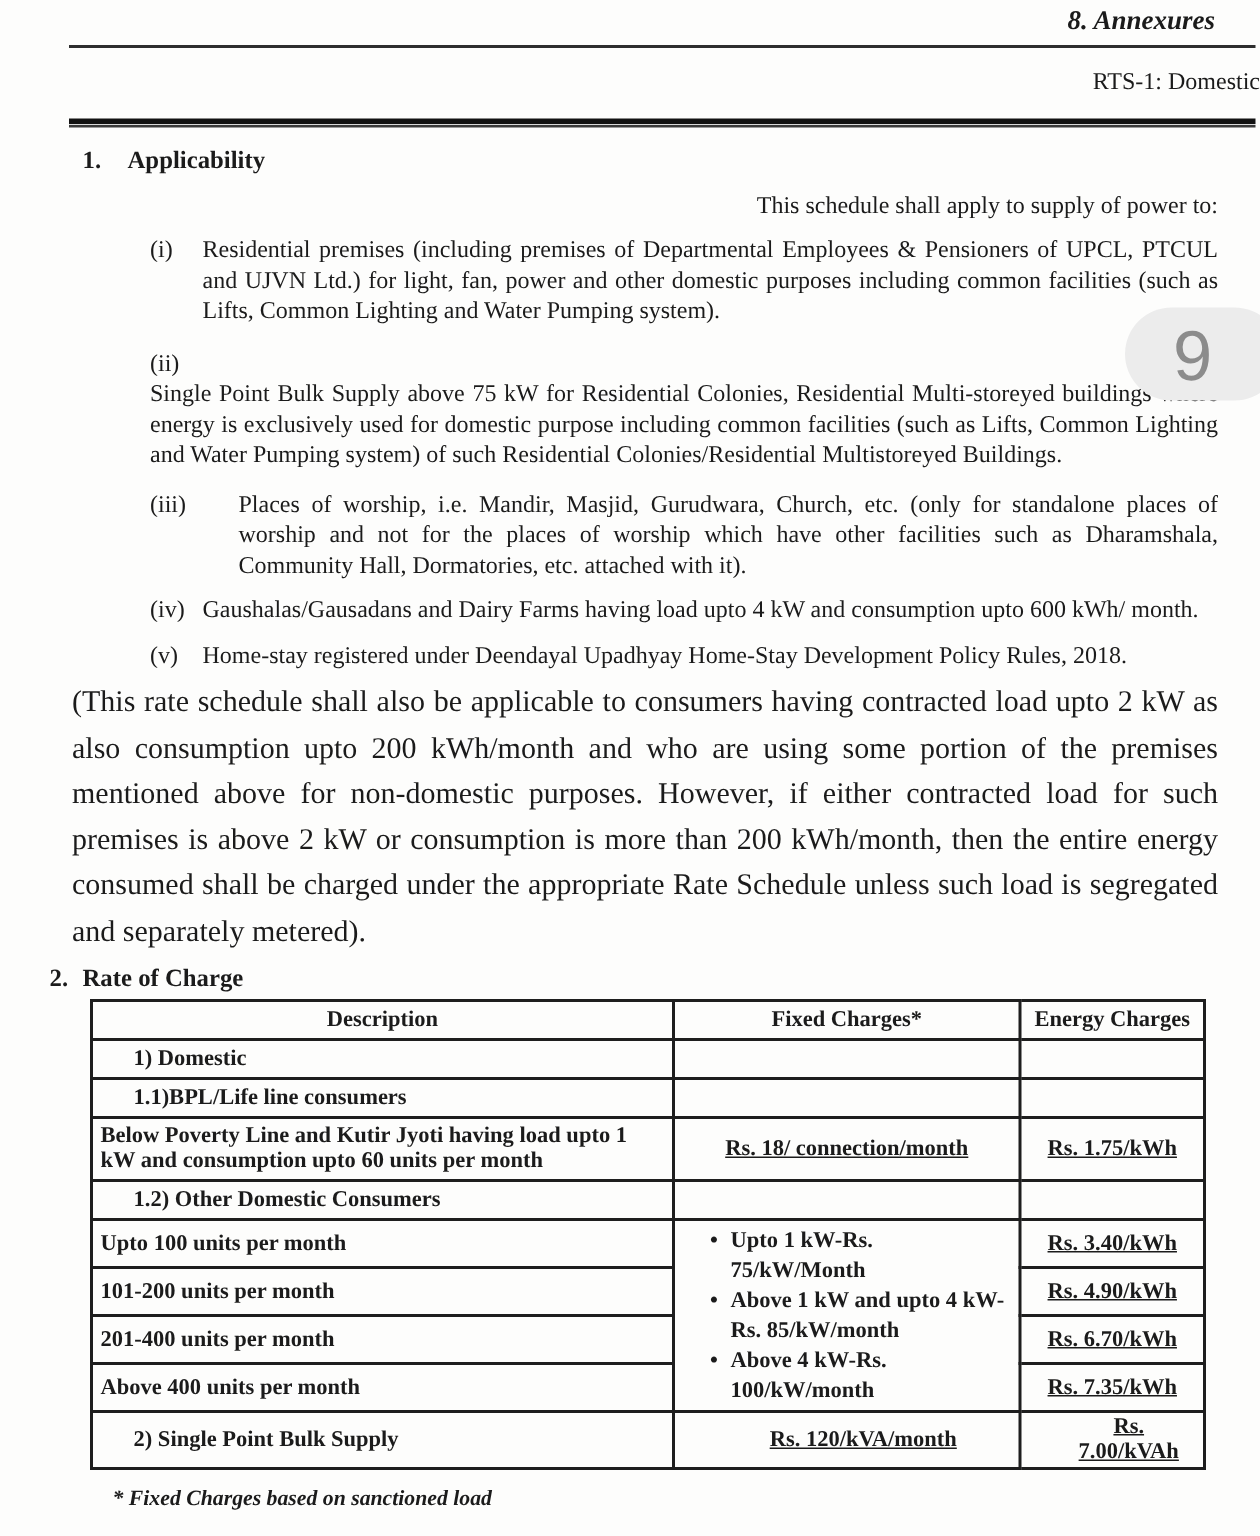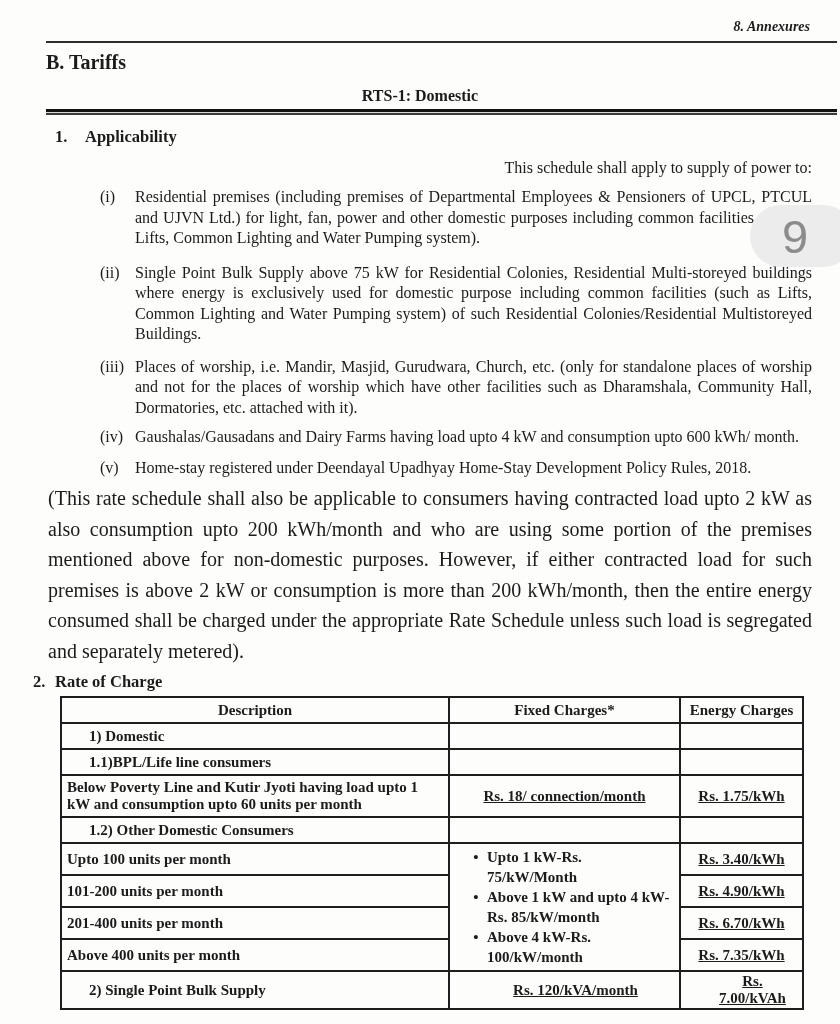--- a/index.html
+++ b/index.html
@@ -9,40 +9,39 @@
     background:#fdfdfc;
     overflow:hidden;
     font-family:"Liberation Serif","DejaVu Serif",serif;
     color:#1b1b1b;
     -webkit-font-smoothing:antialiased;
   }
   .annexures{
     text-align:right;
     padding:3px 30px 0 0;
     font-style:italic;
-    font-size:14px;
-    font-weight:bold;
-    margin-top:16px;
+    font-size:18px;
+    font-weight:bold;
   }
   .rule-thin{
     margin:6px 3px 0 46px;
     height:2px;
     background:#2e2e2e;
   }
   .title-b{
     margin:8px 0 0 46px;
     font-size:20px;
     font-weight:bold;
     line-height:22px;
   }
   .title-rts{
-    margin:14px 0 4px 0;
-    text-align:center;
+    margin:14px 0 15px 0;
+    text-align:right;
     font-size:16px;
-    font-weight:bold;
+    font-weight:normal;
     line-height:18px;
   }
   .rule-thick{
     margin:3px 3px 0 46px;
     height:6px;
     background:linear-gradient(to bottom,#121212 0 58%,#d9d9d9 58% 70%,#3a3a3a 70% 100%);
   }
   .sec-heading{
     display:flex;
     margin:12px 0 0 55px;
@@ -61,22 +60,22 @@
   }
   .list{margin:9px 28px 0 100px;}
   .list-item{
     display:flex;
     font-size:16px;
     line-height:20.5px;
   }
   .list-item .marker{width:35px;flex-shrink:0;}
   .list-item .li-text{flex:1;text-align:justify;}
   .li-i{margin-top:0;}
-  .li-ii{margin-top:14px;}
-  .li-iii{margin-top:12px;}
+  .li-ii{margin-top:14px;flex-direction:column;}
+  .li-iii{margin-top:12px;gap:24px;}
   .li-iv{margin-top:9px;}
   .li-v{margin-top:10px;}
   .note{
     margin:5px 28px 0 48px;
     font-size:20px;
     line-height:30.5px;
     text-align:justify;
   }
   table.rate-table{
     margin:4px 0 0 60px;
@@ -127,21 +126,20 @@
   }
 </style>
 </head>
 <body>
 
 <div class="page">
 
   <div class="annexures">8. Annexures</div>
   <div class="rule-thin"></div>
 
-  <div class="title-b">B. Tariffs</div>
   <div class="title-rts">RTS-1: Domestic</div>
   <div class="rule-thick"></div>
 
   <div class="sec-heading">
     <span class="num">1.</span>
     <span>Applicability</span>
   </div>
 
   <div class="intro">This schedule shall apply to supply of power to:</div>
 

